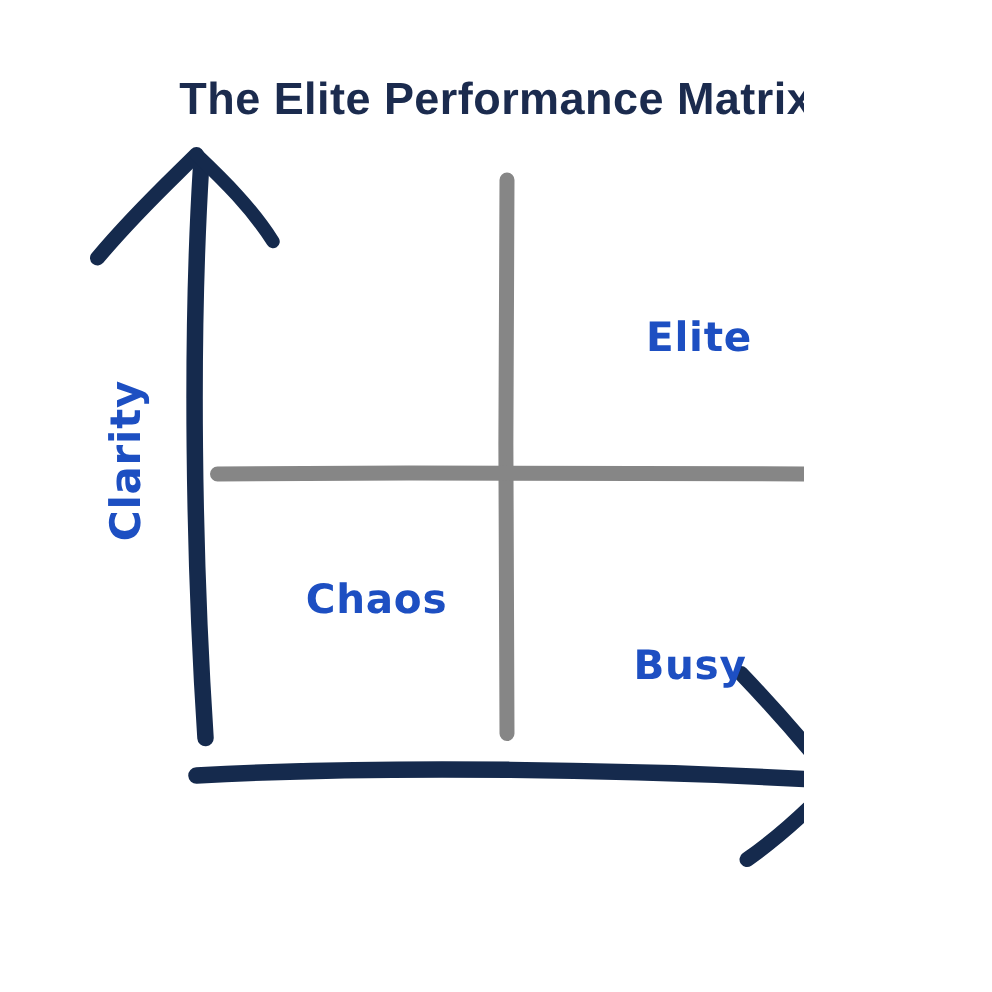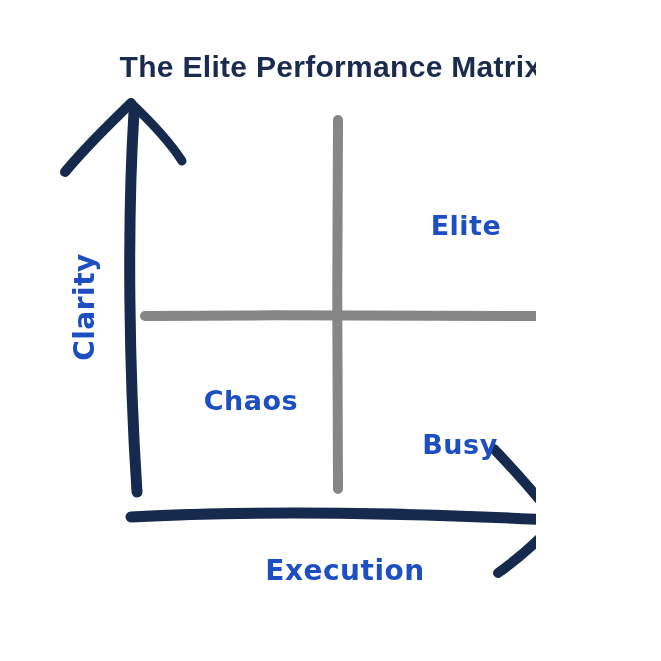--- a/index.html
+++ b/index.html
@@ -86,15 +86,14 @@
   <div class="hand quad-label two-line" style="left:466px; top:226px;">
     <span>Elite</span><br>
   </div>
 
   <div class="hand quad-label" style="left:235px; top:400px;margin-left:16px;">Chaos</div>
 
   <div class="hand quad-label" style="left:460px; top:400px;margin-top:44px;">Busy</div>
 
   <div class="hand axis-label vertical" style="left:84px; top:307px;">Clarity</div>
 
-  <div class="hand axis-label" style="left:345px; top:570px;">Execution</div>
 
 </div>
 
 </body></html>

